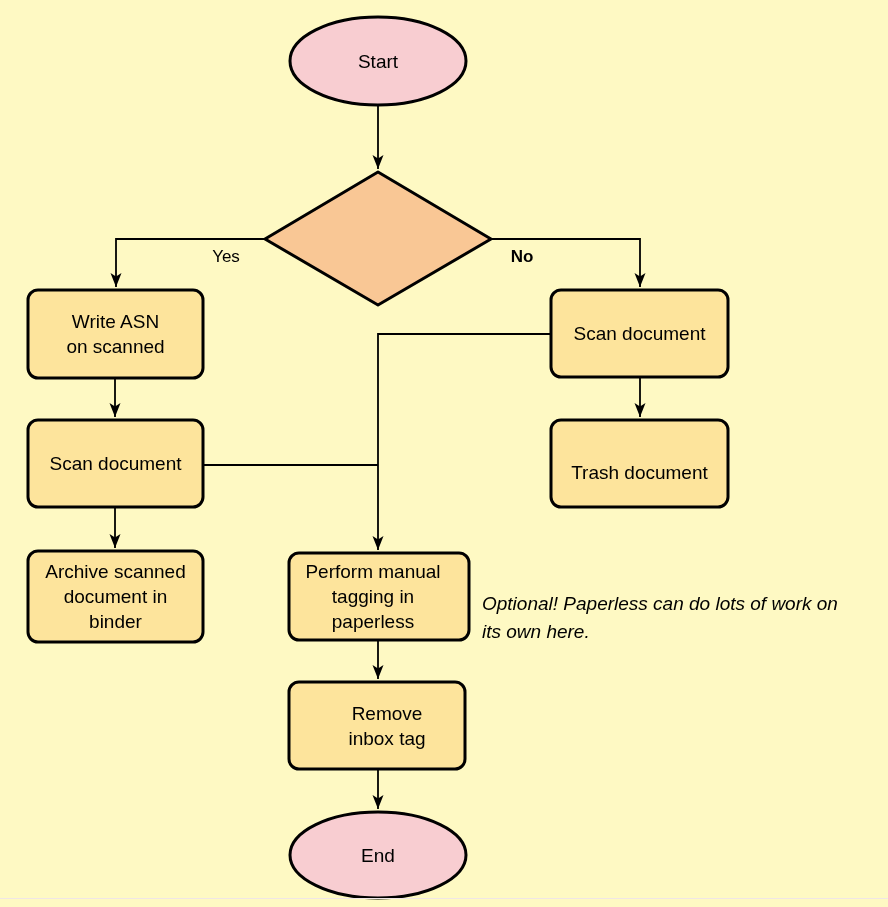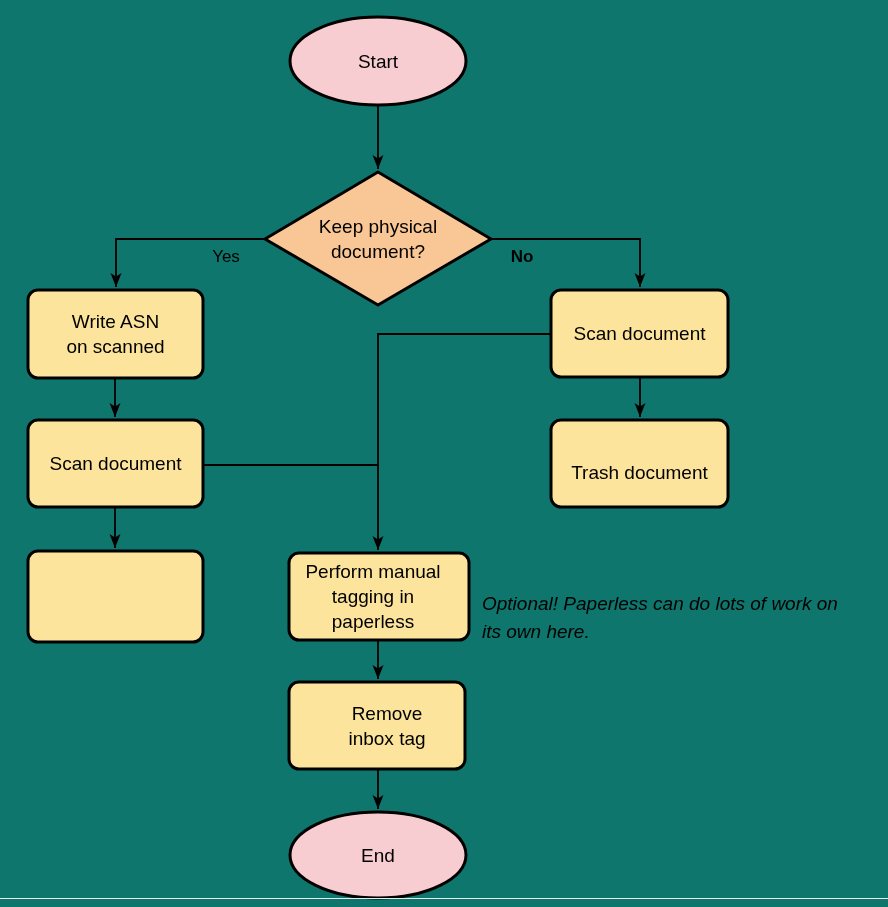--- a/index.html
+++ b/index.html
@@ -4,21 +4,21 @@
 <style>
   html, body {
     margin: 0;
     padding: 0;
     background: #ffffff;
   }
   .canvas {
     position: relative;
     width: 888px;
     height: 907px;
-    background: #0f766e;
+    background: #fef9c3;
     font-family: "Liberation Sans", sans-serif;
     overflow: hidden;
   }
   .shapes-layer {
     position: absolute;
     left: 0;
     top: 0;
   }
   .edge {
     fill: none;
@@ -115,25 +115,26 @@
     <rect class="shape-process" x="28" y="420" width="175" height="87" rx="10" ry="10"></rect>
     <rect class="shape-process" x="28" y="551" width="175" height="91" rx="10" ry="10"></rect>
     <rect class="shape-process" x="551" y="290" width="177" height="87" rx="10" ry="10"></rect>
     <rect class="shape-process" x="551" y="420" width="177" height="87" rx="10" ry="10"></rect>
     <rect class="shape-process" x="289" y="553" width="180" height="87" rx="10" ry="10"></rect>
     <rect class="shape-process" x="289" y="682" width="176" height="87" rx="10" ry="10"></rect>
     <ellipse class="shape-terminal" cx="378" cy="855" rx="88" ry="43"></ellipse>
   </svg>
 
   <div class="node-label" style="left:290px; top:17px; width:176px; height:88px;">Start</div>
-  <div class="node-label" style="left:270px; top:175px; width:216px; height:128px;">Keep physical
-document?</div>
   <div class="node-label" style="left:28px; top:290px; width:175px; height:88px;">Write ASN
 on scanned</div>
   <div class="node-label" style="left:28px; top:420px; width:175px; height:87px;">Scan document</div>
+  <div class="node-label" style="left:28px; top:551px; width:175px; height:91px;">Archive scanned
+document in
+binder</div>
   <div class="node-label" style="left:551px; top:290px; width:177px; height:87px;">Scan document</div>
   <div class="node-label" style="left:551px; top:420px; width:177px; height:105px;">Trash document</div>
   <div class="node-label" style="left:299px; top:553px; width:148px; height:87px;">Perform manual
 tagging in
 paperless</div>
   <div class="node-label" style="left:299px; top:682px; width:176px; height:87px;">Remove
 inbox tag</div>
   <div class="node-label" style="left:290px; top:812px; width:176px; height:86px;">End</div>
 
   <div class="edge-label" style="left:200px; top:210px; width:52px; height:22px;">Yes</div>

